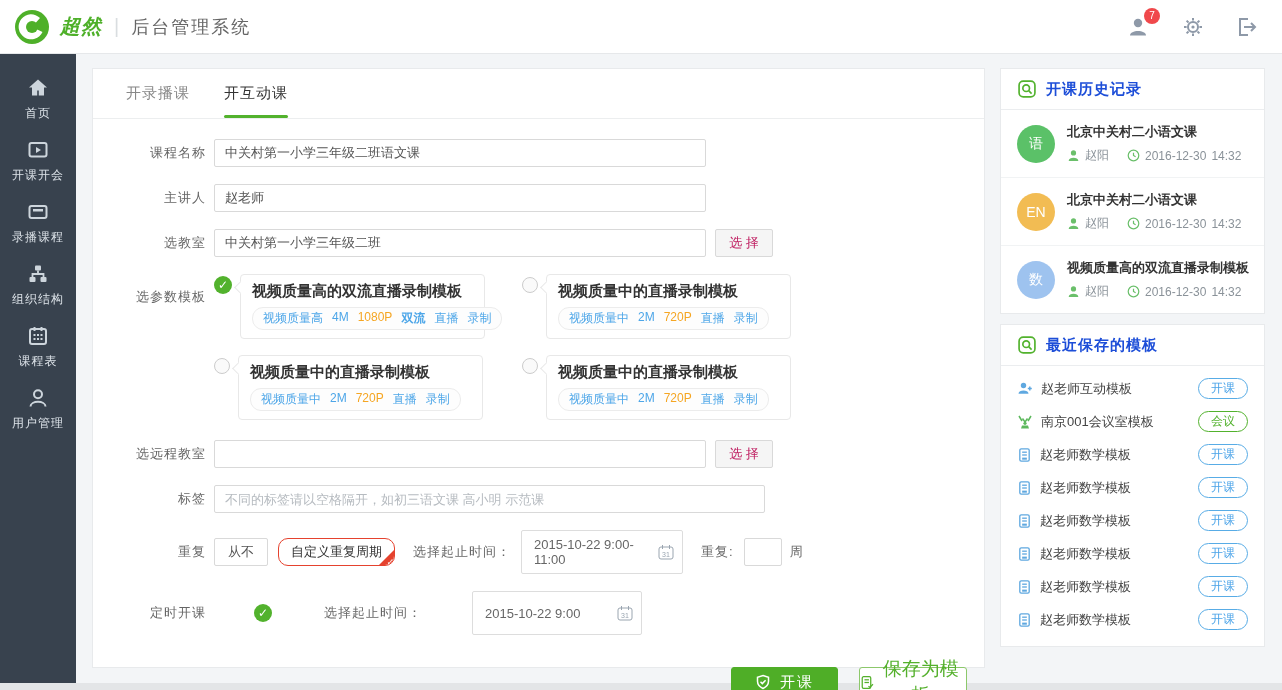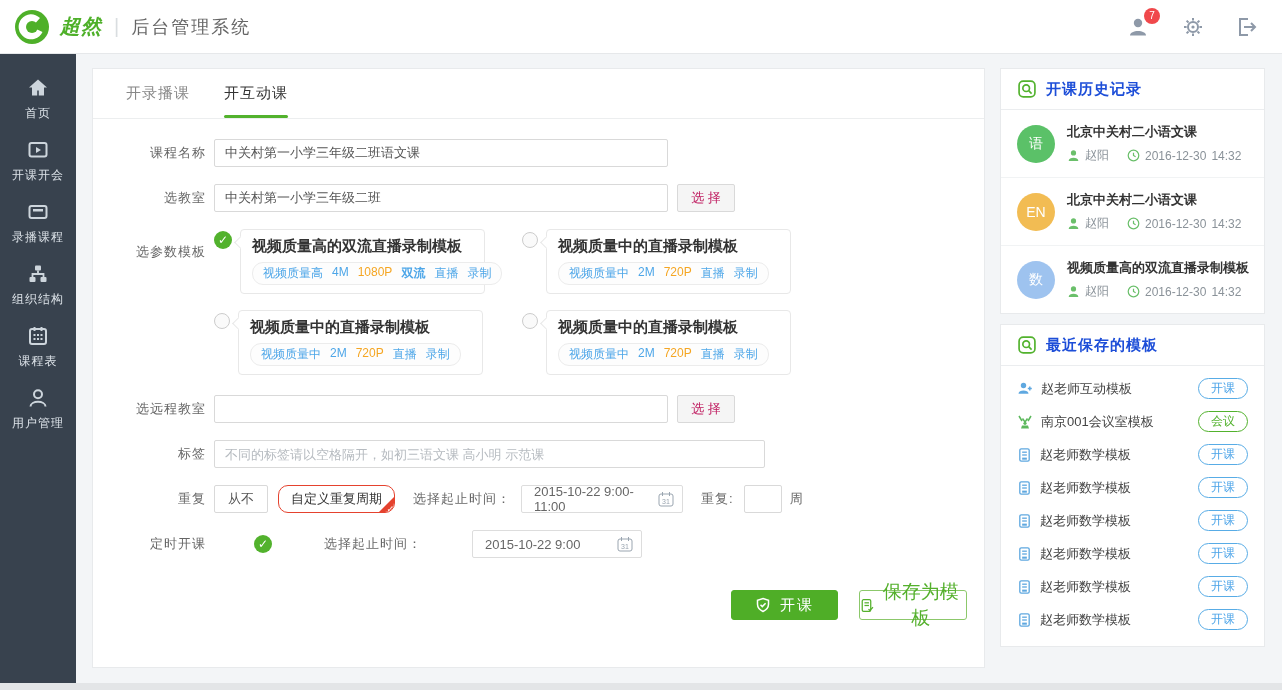--- a/index.html
+++ b/index.html
@@ -34,21 +34,21 @@
   .tab.active { color:#333; }
   .tab.active::after { content:""; position:absolute; left:50%; transform:translateX(-50%);
     bottom:0; width:64px; height:3px; background:#52b22d; border-radius:2px; }
 
   .form-body { padding:20px 0 0 0; }
   .form-row { display:flex; align-items:center; margin-bottom:17px; }
   .form-label { width:113px; flex-shrink:0; text-align:right; font-size:13px; color:#666; margin-right:8px; letter-spacing:1px; }
   .ipt { height:28px; border:1px solid #d9d9d9; border-radius:2px; font-size:13px; color:#555;
     padding:0 10px; font-family:inherit; outline:none; background:#fff; }
   .ipt::placeholder { color:#b6bbc0; }
-  .ipt-main { width:454px; }
+  .ipt-main { width:492px; }
   .ipt-tags { width:551px; }
   .btn-select { width:58px; height:28px; margin-left:9px; background:#f5f5f5; border:1px solid #d9d9d9;
     border-radius:2px; font-size:13px; color:#be185d; cursor:pointer; font-family:inherit; }
 
   
   .tpl-row { align-items:flex-start; margin-bottom:20px; }
   .tpl-row .form-label { margin-top:14px; }
   .tpl-grid { display:grid; grid-template-columns:271px 271px; column-gap:37px; row-gap:16px; }
   .tpl-cell { display:flex; align-items:flex-start; cursor:pointer; }
   .check-circle { width:18px; height:18px; border-radius:50%; background:#52b22d; color:#fff;
@@ -63,21 +63,21 @@
 
   
   .btn-plain { height:28px; padding:0 13px; background:#fff; border:1px solid #d9d9d9; border-radius:2px;
     font-size:13px; color:#555; cursor:pointer; font-family:inherit; }
   .btn-custom { position:relative; height:28px; padding:0 12px; margin-left:10px; background:#fff;
     border:1px solid #e5422e; border-radius:10px; font-size:13px; color:#333; cursor:pointer; font-family:inherit; overflow:hidden; }
   .btn-custom .corner { position:absolute; right:0; bottom:0; width:0; height:0;
     border-left:15px solid transparent; border-bottom:15px solid #e5422e; }
   .btn-custom .corner-check { position:absolute; right:0; bottom:-2px; color:#fff; font-size:9px; }
   .inline-label { font-size:13px; color:#666; margin:0 10px 0 18px; letter-spacing:1px; }
-  .date-ipt { height:28px; border:1px solid #ddd; border-radius:2px; display:flex; align-items:center;
+  .date-ipt { height:44px; border:1px solid #ddd; border-radius:2px; display:flex; align-items:center;
     padding:0 8px 0 12px; font-size:13px; color:#666; cursor:pointer; background:#fff; gap:10px; }
   .mini-ipt { width:38px; height:28px; border:1px solid #d9d9d9; border-radius:2px; margin:0 8px; }
   .unit { font-size:13px; color:#666; }
   .sched-row { margin-bottom:32px;gap:40px; }
   .sched-row .check-circle { margin:0 12px 0 0; }
 
   
   .action-row { display:flex; justify-content:flex-end; padding-right:17px; gap:21px; }
   .btn-start { width:107px; height:30px; background:#4fae27; border:1px solid #4fae27; border-radius:3px;
     color:#fff; font-size:15px; cursor:pointer; display:flex; align-items:center; justify-content:center; gap:9px; font-family:inherit; letter-spacing:2px; }
@@ -218,20 +218,24 @@
         <div class="tab active">开互动课</div>
       </div>
 
       <div class="form-body">
 
         <div class="form-row">
           <span class="form-label">课程名称</span>
           <input class="ipt ipt-main" value="中关村第一小学三年级二班语文课" style="">
         </div>
 
+        <div class="form-row">
+          <span class="form-label">主讲人</span>
+          <input class="ipt ipt-main" value="赵老师" style="">
+        </div>
 
         <div class="form-row">
           <span class="form-label">选教室</span>
           <input class="ipt ipt-main" value="中关村第一小学三年级二班" style="">
           <button class="btn-select">选 择</button>
         </div>
 
         <div class="form-row tpl-row">
           <span class="form-label">选参数模板</span>
           <div class="tpl-grid">

